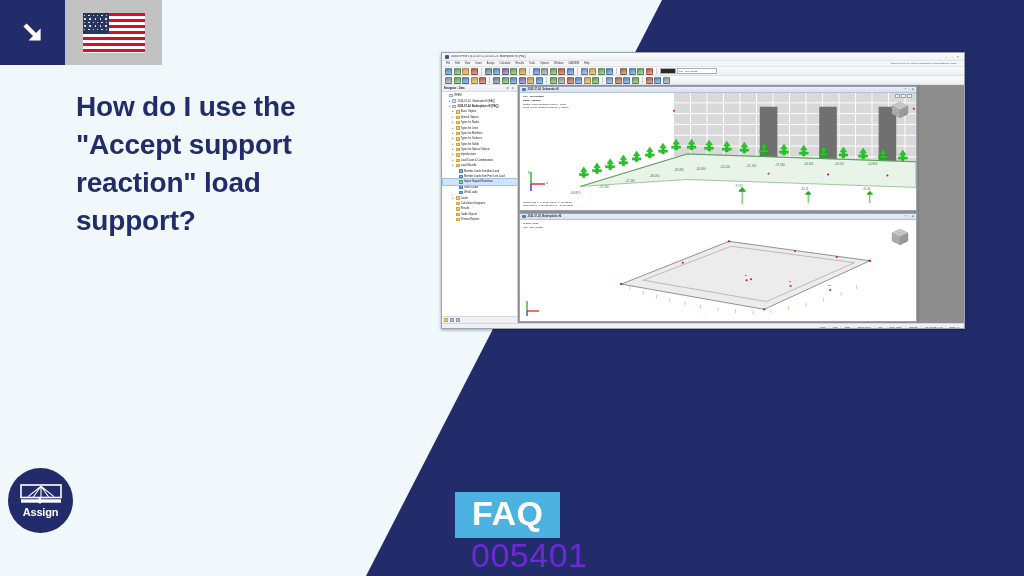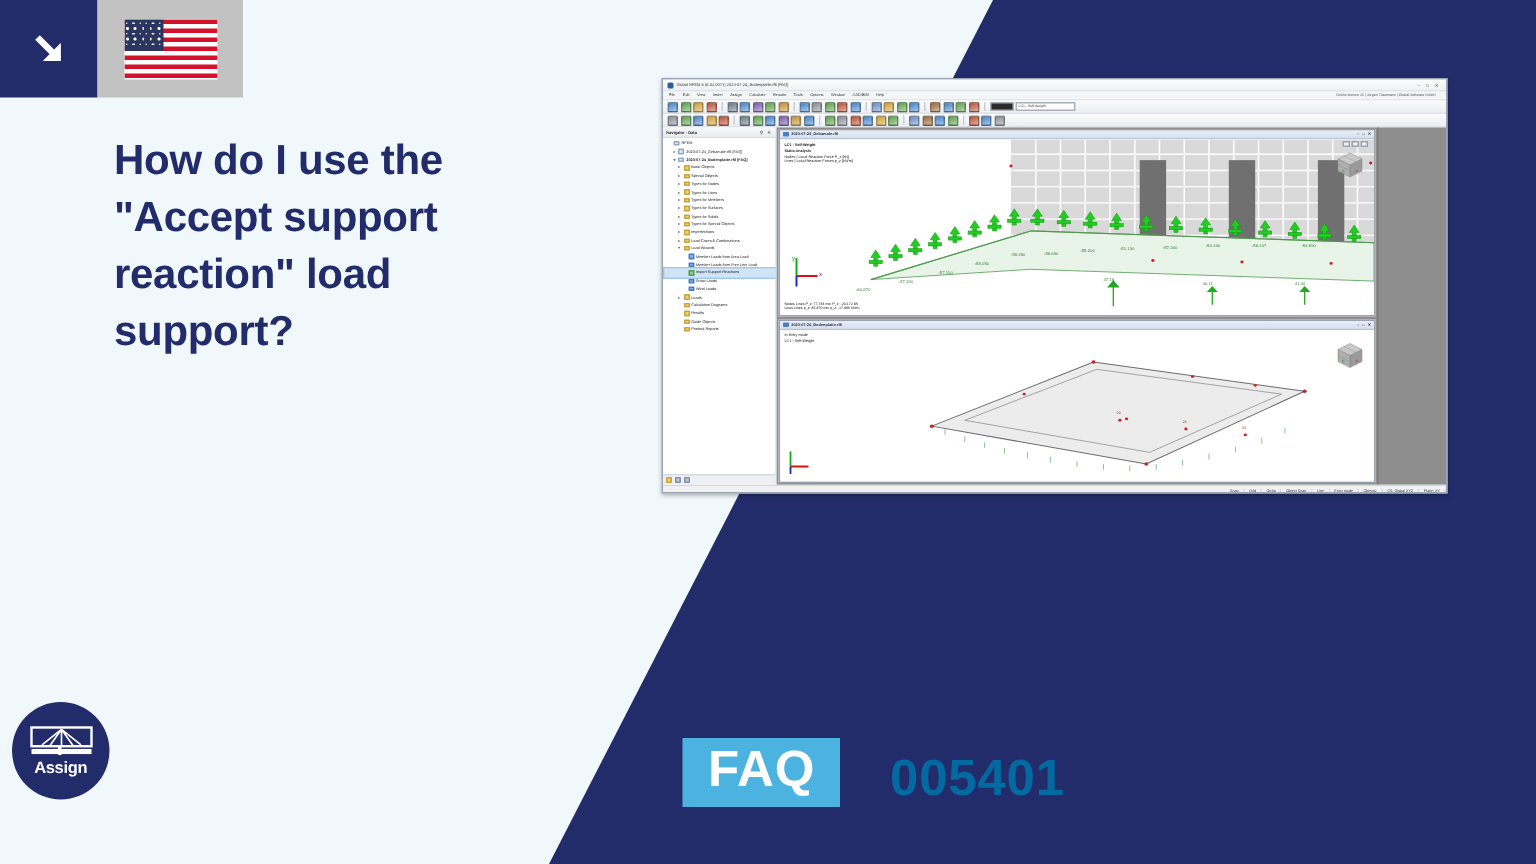--- a/index.html
+++ b/index.html
@@ -88,38 +88,39 @@
     font-size:11px;
     font-weight:bold;
     letter-spacing:-0.2px;
     line-height:1;
   }
 
   
   #faq-row {
     position:absolute;
     left:455px; top:492px;
-    display:flex; align-items:flex-end;
+    display:flex; align-items:flex-start;
     z-index:7;
+    flex-direction:column;
   }
   #faq-tag {
     background:#4cb3e0;
     color:#ffffff;
     font-size:34px;
     font-weight:bold;
     letter-spacing:0.5px;
     padding:4px 17px 6px 17px;
     line-height:1.05;
   }
   #faq-number {
-    color:#0369a1;
+    color:#6d28d9;
     font-size:34px;
-    font-weight:bold;
+    font-weight:normal;
     letter-spacing:0.5px;
-    margin-left:33px;
+    margin-left:16px;
     line-height:1.05;
   }
 
   
   #app-window {
     position:absolute;
     left:441px; top:52px;
     width:524px; height:277px;
     background:#f0f0f0;
     border:1px solid #9aa4b4;

